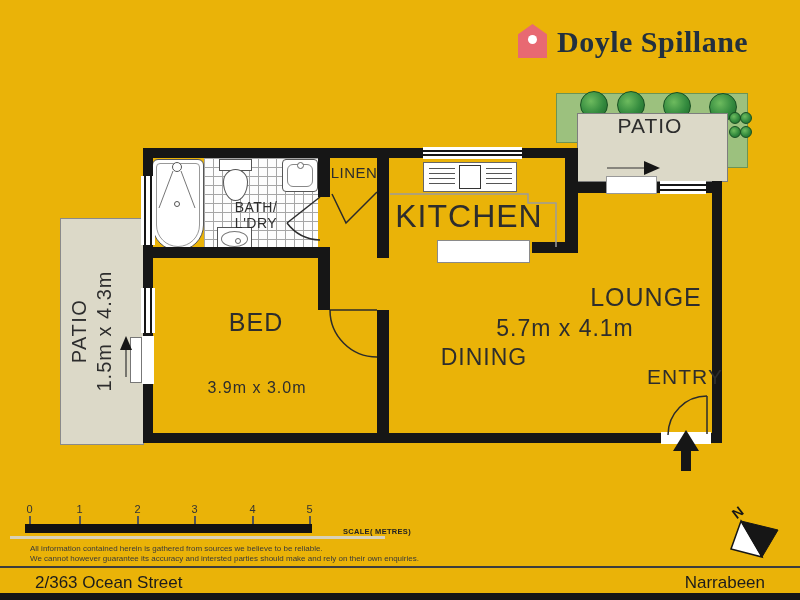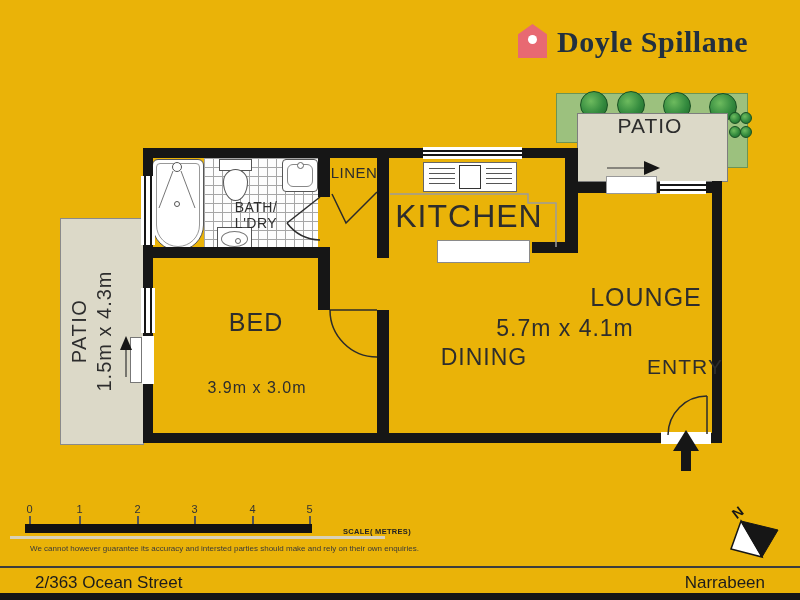--- a/index.html
+++ b/index.html
@@ -133,21 +133,21 @@
       <polygon points="741,521 778,530 762,557" fill="#161616" stroke="#161616" stroke-width="1"></polygon>
       <text x="742" y="522" font-size="14" font-weight="bold" fill="#161616" text-anchor="middle" transform="rotate(-38 742 518) translate(0,-6)">N</text>
     </g>
   </svg>
 
   <div class="label" style="left:256px;top:322px;font-size:25px;">BED</div>
   <div class="label" style="left:257px;top:352px;font-size:16px;margin-top:36px;">3.9m x 3.0m</div>
   <div class="label" style="left:646px;top:297px;font-size:25px;">LOUNGE</div>
   <div class="label" style="left:565px;top:328px;font-size:23px;">5.7m x 4.1m</div>
   <div class="label" style="left:484px;top:357px;font-size:23px;">DINING</div>
-  <div class="label" style="left:685px;top:367px;font-size:21px;">ENTRY</div>
+  <div class="label" style="left:685px;top:377px;font-size:21px;">ENTRY</div>
   <div class="label" style="left:469px;top:216px;font-size:32px;">KITCHEN</div>
   <div class="label" style="left:354px;top:172px;font-size:15px;letter-spacing:0.5px;">LINEN</div>
   <div class="label" style="left:256px;top:215px;font-size:14px;letter-spacing:0.5px;line-height:16px;">
     <div>BATH/</div>
     <div>L'DRY</div>
   </div>
 
   <div>
     <div class="label" style="left:30px;top:509px;font-size:11px;color:#333;">0</div>
     <div class="label" style="left:80px;top:509px;font-size:11px;color:#333;">1</div>
@@ -160,20 +160,21 @@
     <div class="abs" style="left:137px;top:516px;width:1.5px;height:8px;background:#555;"></div>
     <div class="abs" style="left:194px;top:516px;width:1.5px;height:8px;background:#555;"></div>
     <div class="abs" style="left:252px;top:516px;width:1.5px;height:8px;background:#555;"></div>
     <div class="abs" style="left:309px;top:516px;width:1.5px;height:8px;background:#555;"></div>
     <div class="abs" style="left:25px;top:524px;width:287px;height:9px;background:#111;"></div>
     <div class="abs" style="left:343px;top:527px;font-size:7.5px;font-weight:bold;letter-spacing:0.3px;color:#222;">SCALE( METRES)</div>
     <div class="abs" style="left:10px;top:536px;width:375px;height:3px;background:#d8d1b8;"></div>
   </div>
 
   <div class="abs" style="left:30px;top:544px;font-size:8px;line-height:9.5px;color:#3a3a3a;">
+    <div>All information contained herein is gathered from sources we believe to be reliable.</div>
     <div>We cannot however guarantee its accuracy and intersted parties should make and rely on their own enquiries.</div>
   </div>
 
   <div class="abs" style="left:0;top:566px;width:800px;height:2px;background:#3c3c3c;"></div>
   <div class="abs" style="left:35px;top:573px;font-size:17px;color:#1c1c1c;">2/363 Ocean Street</div>
   <div class="abs" style="right:35px;top:573px;font-size:17px;color:#1c1c1c;">Narrabeen</div>
   <div class="abs" style="left:0;top:593px;width:800px;height:7px;background:#161616;"></div>
 
 </div>
 

